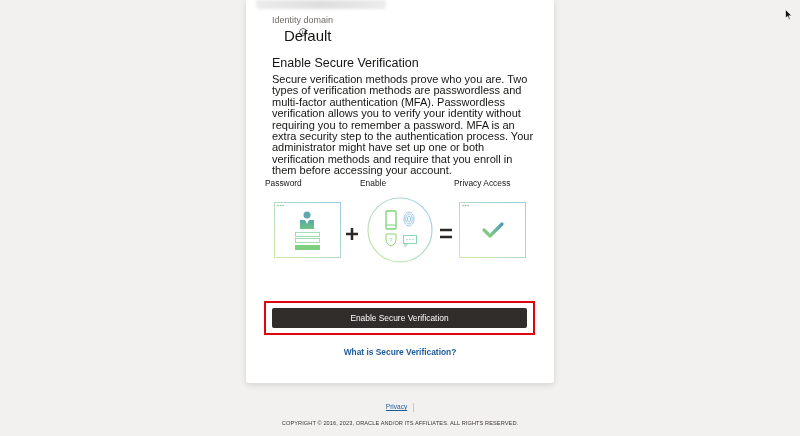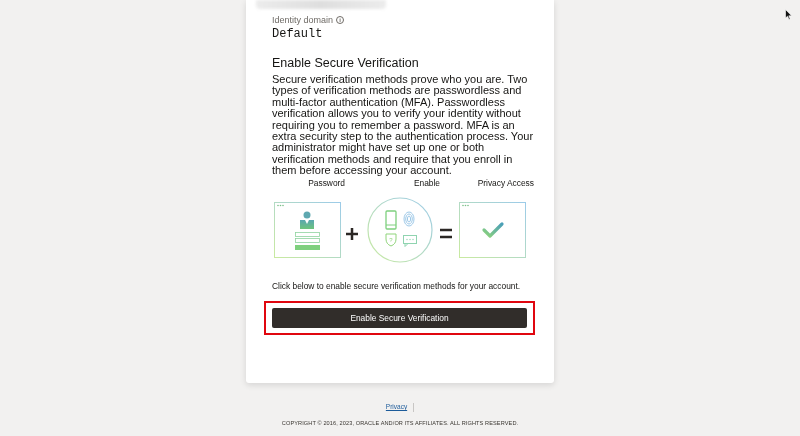--- a/index.html
+++ b/index.html
@@ -22,44 +22,44 @@
     position: absolute;
     left: 10px; top: 0;
     width: 130px; height: 9px;
     background: linear-gradient(90deg, #ececec, #dedede 50%, #ececec);
     border-radius: 0 0 4px 4px;
     filter: blur(1.5px);
   }
   .domain-label {
     position: absolute; left: 26px; top: 15px;
     font-size: 9px; color: #6f6b66;
-    display: flex; align-items: center; gap: 3px;
+    display: flex; align-items: center; gap: 3px; flex-direction: column;
   }
   .info-icon {
     width: 8px; height: 8px; border: 1px solid #6f6b66;
     border-radius: 50%; font-size: 6px; line-height: 6px;
     text-align: center; color: #6f6b66; font-weight: bold;
   }
   .domain-value {
-    position: absolute; left: 26px; top: 27px;
-    font-size: 12px; color: #161513; font-family: Liberation Mono, monospace;
+    position: absolute; left: 38px; top: 27px;
+    font-size: 15px; color: #161513;
   }
   .title {
     position: absolute; left: 26px; top: 56px;
     font-size: 12.5px; color: #161513;
   }
   .desc {
     position: absolute; left: 26px; top: 74px;
     width: 262px;
     font-size: 11px; line-height: 11.4px; color: #161513;
   }
   .diagram { position: absolute; left: 20px; top: 178px; width: 268px; height: 92px; }
   .dlabel {
     position: absolute; top: 0; font-size: 8.4px; color: #161513;
-    text-align: right; width: 80px;
+    text-align: left; width: 80px;
   }
   .click-text {
     position: absolute; left: 26px; top: 281px;
     font-size: 8.4px; color: #161513;
   }
   .highlight {
     position: absolute; left: 18px; top: 301px;
     width: 271px; height: 34px;
     border: 2.5px solid #e0060f;
   }
@@ -175,25 +175,25 @@
         <rect x="193.5" y="24.5" width="66" height="55" fill="none" stroke="url(#g1)" stroke-width="1"></rect>
         <line x1="193.5" y1="30.5" x2="259.5" y2="30.5" stroke="url(#g1)" stroke-width="1"></line>
         <circle cx="197" cy="27.5" r="0.8" fill="#7cc08a"></circle>
         <circle cx="199.5" cy="27.5" r="0.8" fill="#7cc08a"></circle>
         <circle cx="202" cy="27.5" r="0.8" fill="#7cc08a"></circle>
         <path d="M218 52 l6 6 l12 -12" fill="none" stroke="url(#g2)" stroke-width="3.2" stroke-linecap="round" stroke-linejoin="round"></path>
       </g>
     </svg>
   </div>
 
-  <div class="click-text">Click below to enable secure verification methods for your account.</div>
 
   <div class="highlight"></div>
   <button class="enable-btn">Enable Secure Verification</button>
 
+  <a class="what-link">What is Secure Verification?</a>
 </div>
 
 <div class="footer-links">
   <a class="privacy">Privacy</a><span class="sep"></span>
 </div>
 <div class="copyright">COPYRIGHT © 2016, 2023, ORACLE AND/OR ITS AFFILIATES. ALL RIGHTS RESERVED.</div>
 
 <svg class="cursor" width="8" height="12" viewBox="0 0 8 12">
   <path d="M0.5 0.5 L0.5 9 L2.6 7.2 L4 10.5 L5.2 10 L3.8 6.8 L6.6 6.8 Z" fill="#111" stroke="#fff" stroke-width="0.6"></path>
 </svg>

